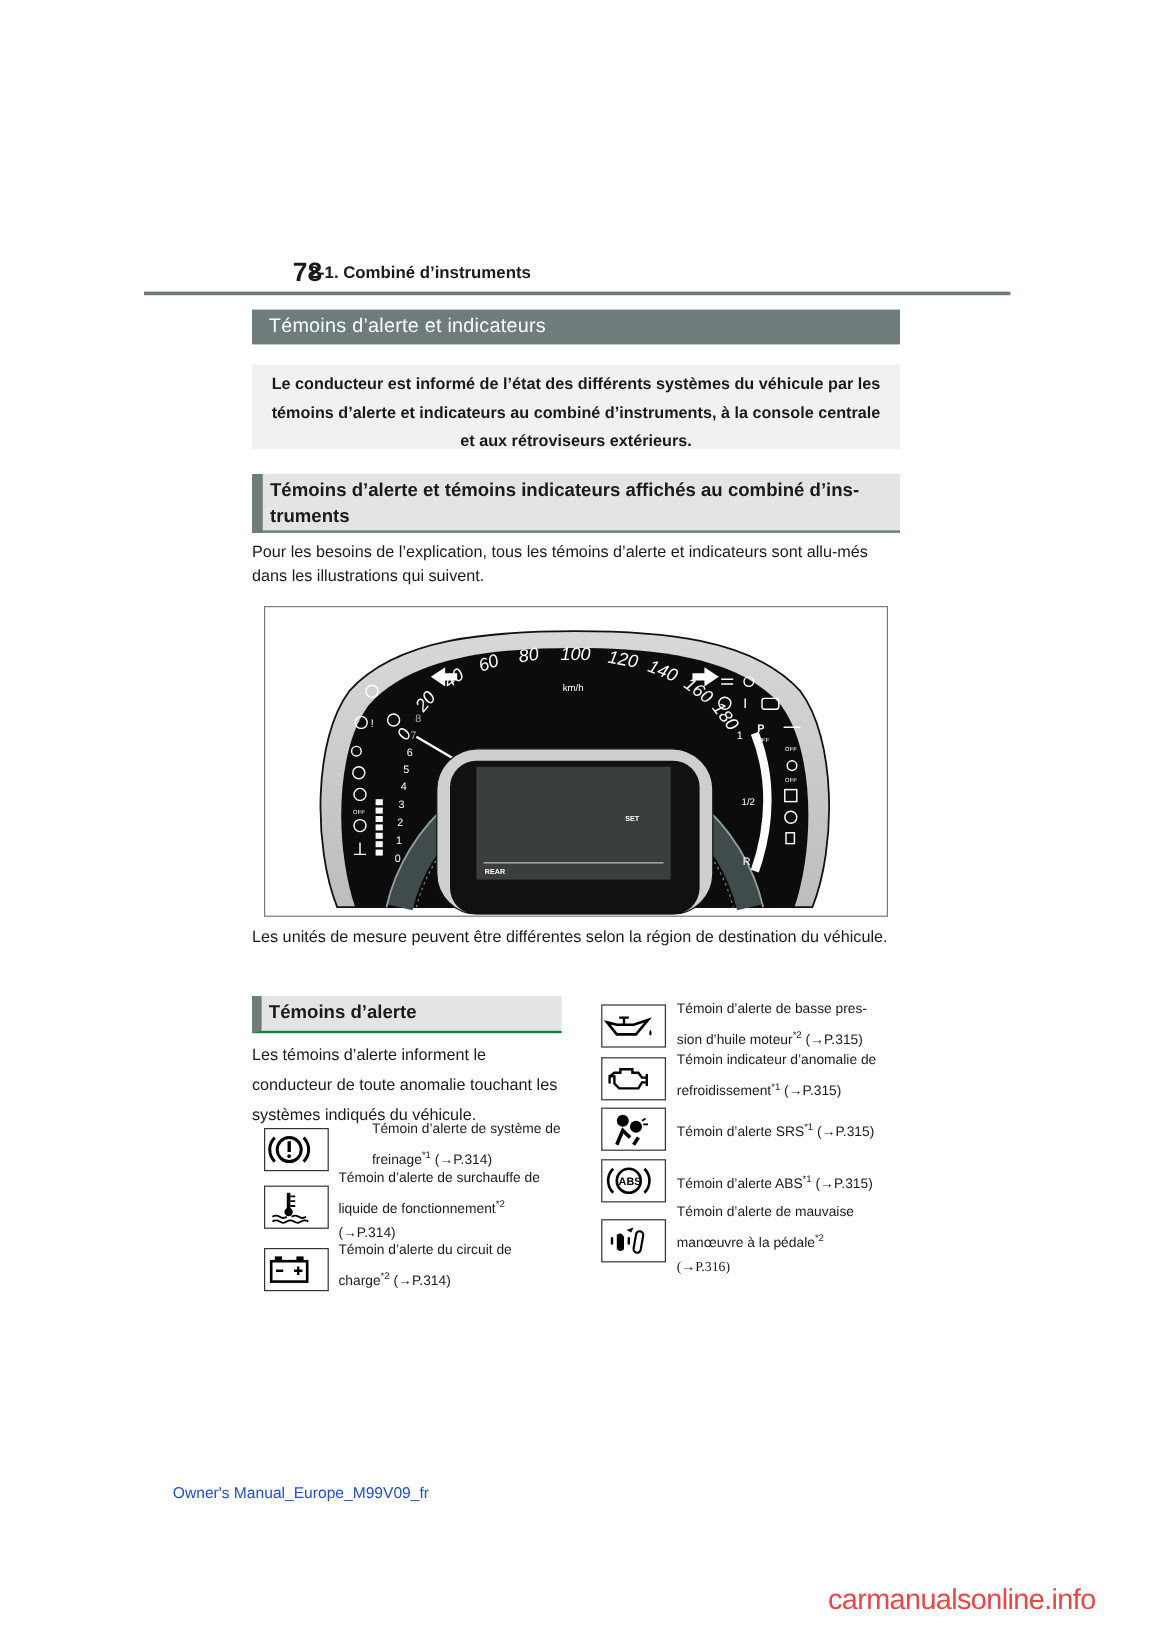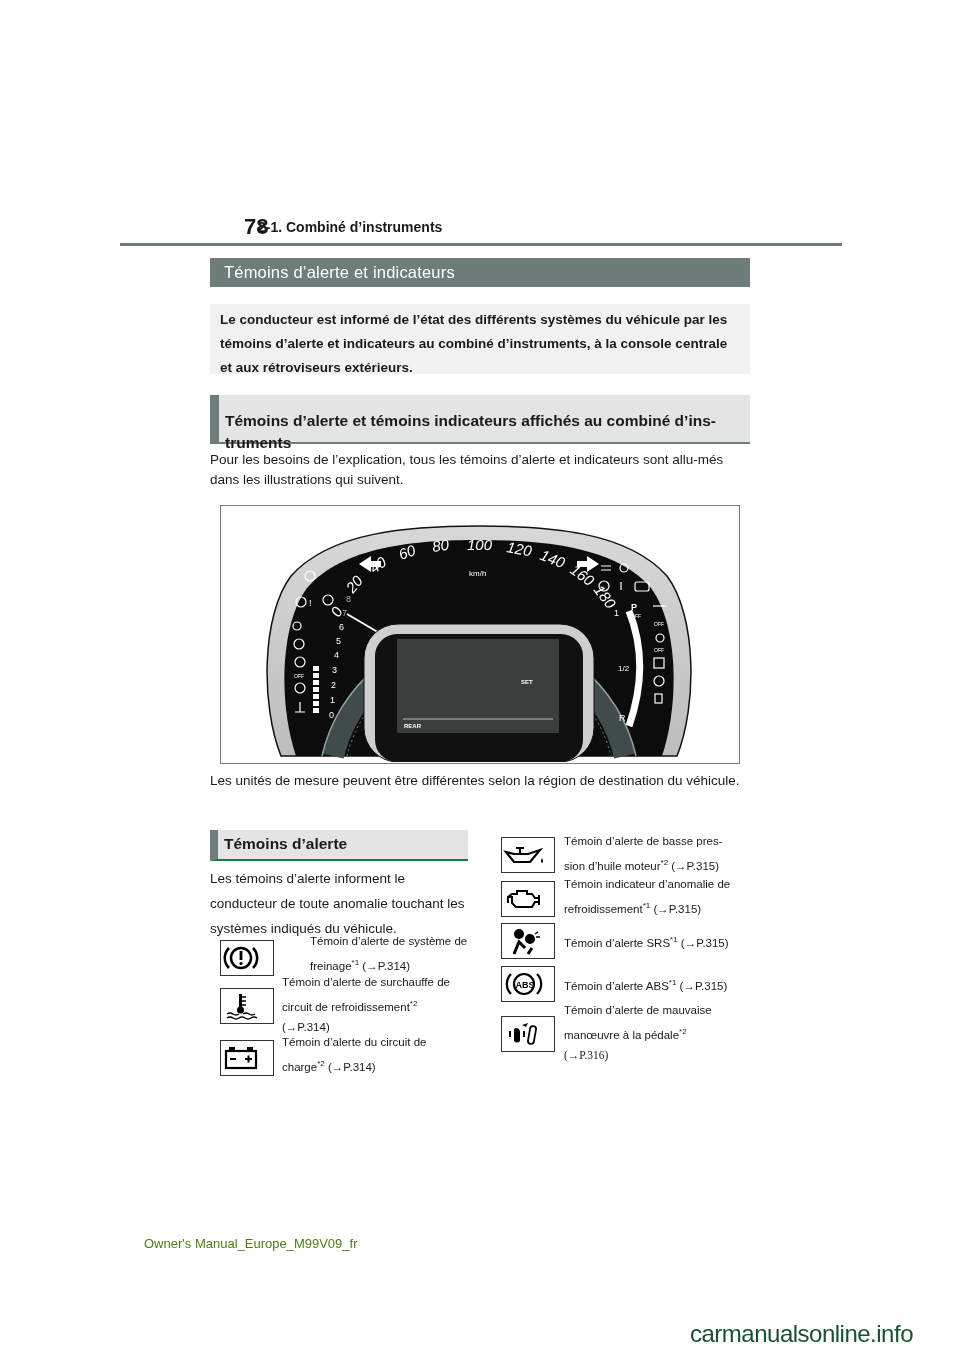--- a/index.html
+++ b/index.html
@@ -10,26 +10,26 @@
     .page-num { left:244px; top:214px; font-size:22px; font-weight:bold; }
     .running-head { left:258px; top:219px; font-size:14px; font-weight:bold; }
     .head-rule { left:120px; top:243px; width:722px; height:3px; background:#6d7c7a; }
 
     .title-bar { left:210px; top:258px; width:540px; height:29px; background:#6e7c7b;
                  color:#ffffff; font-size:16.5px; font-weight:normal; line-height:29px;
                  padding-left:14px; box-sizing:border-box; letter-spacing:0.2px; }
 
     .intro-box { left:210px; top:304px; width:540px; height:70px; background:#f1f1f1;
                  font-size:13.5px; font-weight:bold; line-height:24px;
-                 padding:4px 10px 0 10px; box-sizing:border-box; }
+                 padding:4px 10px 0 10px; box-sizing:border-box;text-align:center; }
 
     .sub-head { left:210px; top:395px; width:540px; height:49px; background:#e3e4e3;
                 border-left:9px solid #6e7c7b; border-bottom:2px solid #6e7c7b;
                 box-sizing:border-box; font-size:15.5px; font-weight:bold;
-                line-height:22px; padding:15px 6px 0 6px; }
+                line-height:22px; padding:3px 6px 0 6px; }
 
     .body-text { font-size:13.5px; line-height:20px; color:#1a1a1a; }
     .p1 { left:210px; top:450px; width:545px; }
     .p2 { left:210px; top:771px; width:545px; }
 
     .figure-frame { left:220px; top:505px; width:520px; height:259px;
                     border:1.5px solid #7a7a7a; box-sizing:border-box; background:#fff; }
 
     .sub-head2 { left:210px; top:830px; width:258px; height:31px; background:#e3e4e3;
                  border-left:8px solid #6e7c7b; border-bottom:2px solid #15803d;
@@ -37,22 +37,22 @@
                  line-height:28px; padding-left:6px; }
 
     .p3 { left:210px; top:866px; width:265px; line-height:25px; font-size:13.5px; }
 
     .icon-box { position:absolute; width:54px; height:36px; border:1.3px solid #333;
                 box-sizing:border-box; background:#fff; display:flex; align-items:center;
                 justify-content:flex-start; }
     .entry-text { position:absolute; font-size:11.5px; line-height:22px; color:#1a1a1a; }
     .entry-text sup { font-size:8px; }
 
-    .footer { left:144px; top:1236px; font-size:13px; color:#4d7c0f; }
-    .watermark { left:690px; top:1320px; font-size:24px; color:#14532d; letter-spacing:-0.5px; }
+    .footer { left:144px; top:1236px; font-size:13px; color:#1d4ed8; }
+    .watermark { left:690px; top:1320px; font-size:24px; color:#ef4444; letter-spacing:-0.5px; }
   </style>
 </head>
 <body>
 
 <div class="abs page-num">78</div>
 <div class="abs running-head">2-1. Combiné d’instruments</div>
 <div class="abs head-rule"></div>
 
 <div class="abs title-bar">Témoins d’alerte et indicateurs</div>
 
@@ -185,21 +185,21 @@
 <div class="icon-box" style="left:220px; top:988px;">
   <svg width="40" height="30" viewBox="0 0 40 30">
       <rect x="18" y="3" width="3" height="15" fill="#000"></rect>
       <path d="M21 6 h4 M21 10 h4 M21 14 h4" stroke="#000" stroke-width="1.5"></path>
       <circle cx="19.5" cy="19" r="3.5" fill="#000"></circle>
       <path d="M6 23 q3 -2 6 0 t6 0 M22 23 q3 -2 6 0 t6 0 M6 27 q3 -2 6 0 t6 0 t6 0 t6 0 t6 0" fill="none" stroke="#000" stroke-width="1.5"></path>
     </svg>
 </div>
 <div class="entry-text" style="left:282px; top:971px;">
   <div>Témoin d’alerte de surchauffe de</div>
-  <div><span>circuit de refroidissement</span><sup>*2</sup></div>
+  <div><span>liquide de fonctionnement</span><sup>*2</sup></div>
   <div style="line-height:18px;">(→P.314)</div>
 </div>
 
 <div class="icon-box" style="left:220px; top:1040px;">
   <svg width="40" height="30" viewBox="0 0 40 30">
       <rect x="5" y="8" width="30" height="17" fill="none" stroke="#000" stroke-width="2.2"></rect>
       <rect x="8" y="4" width="6" height="4" fill="#000"></rect>
       <rect x="26" y="4" width="6" height="4" fill="#000"></rect>
       <path d="M9 16 h6 M24 16 h7 M27.5 12.5 v7" stroke="#000" stroke-width="2"></path>
     </svg>

